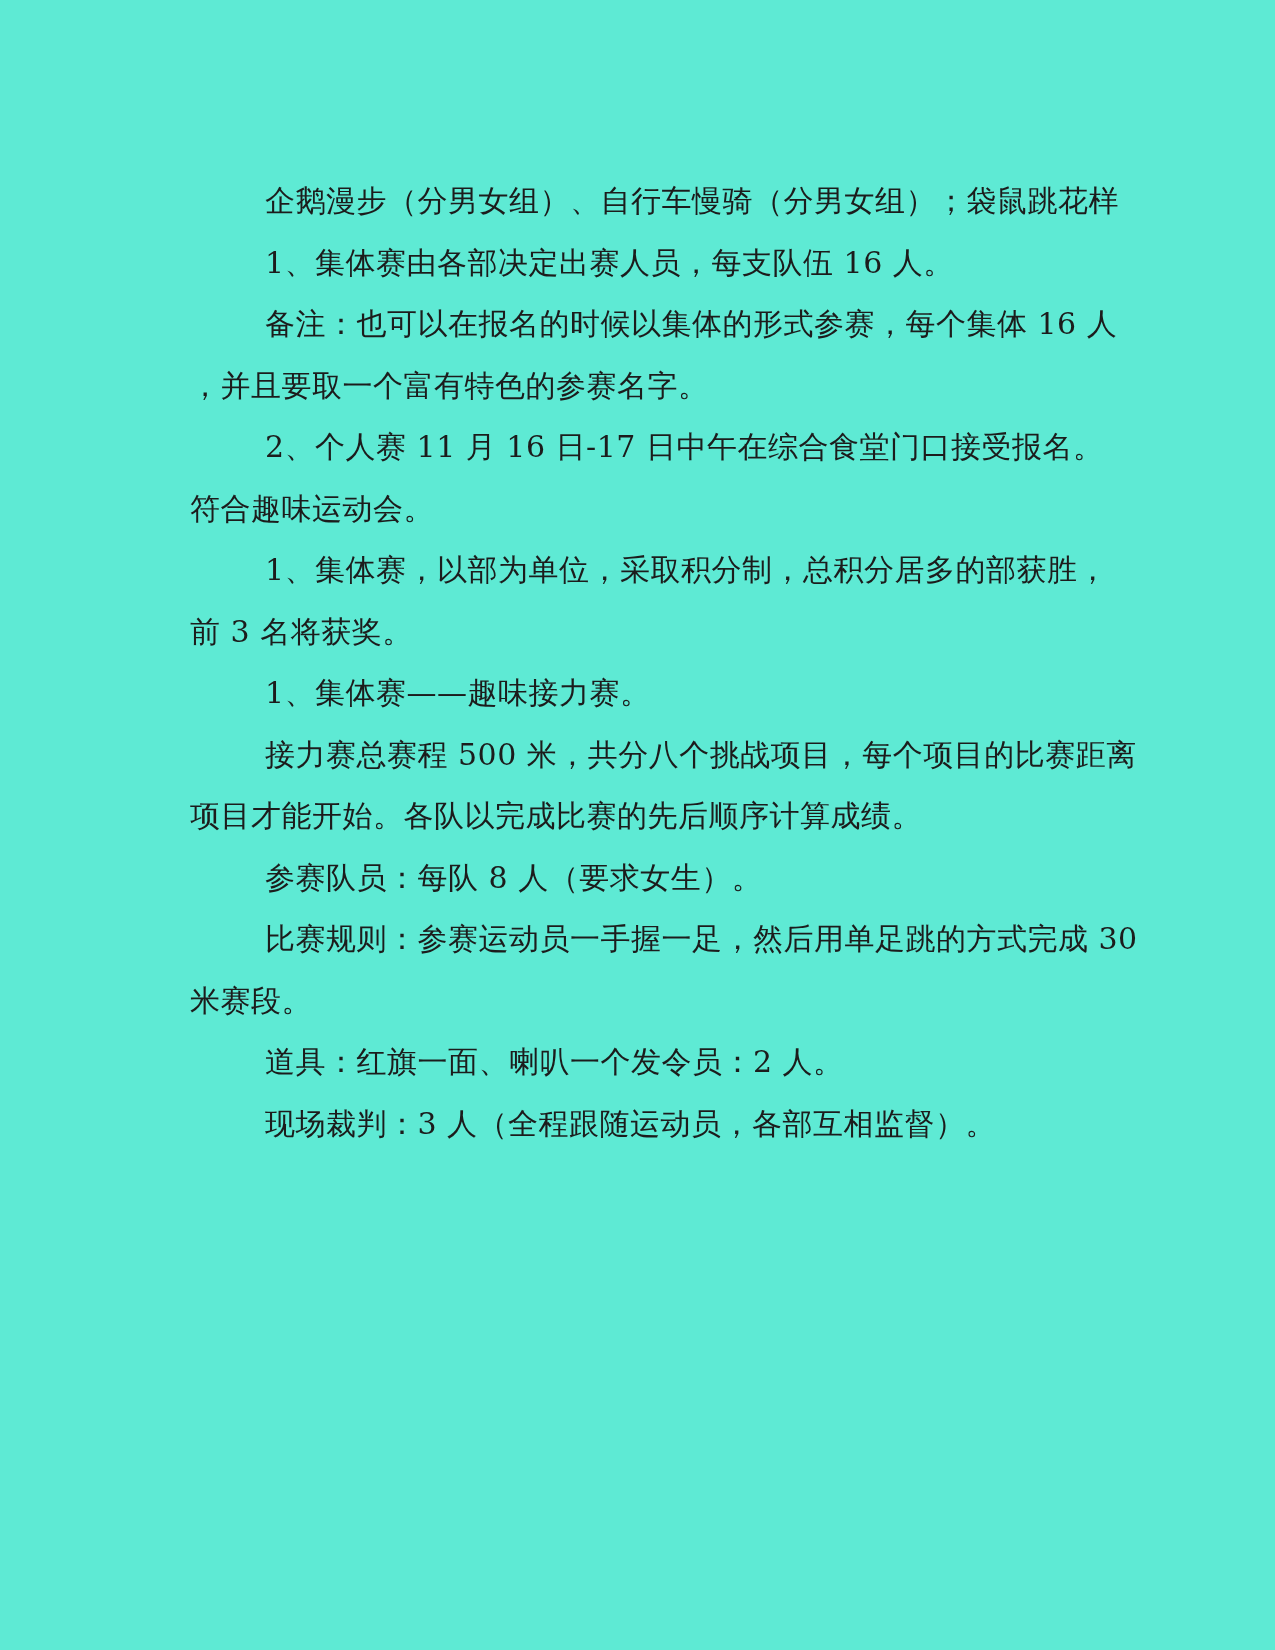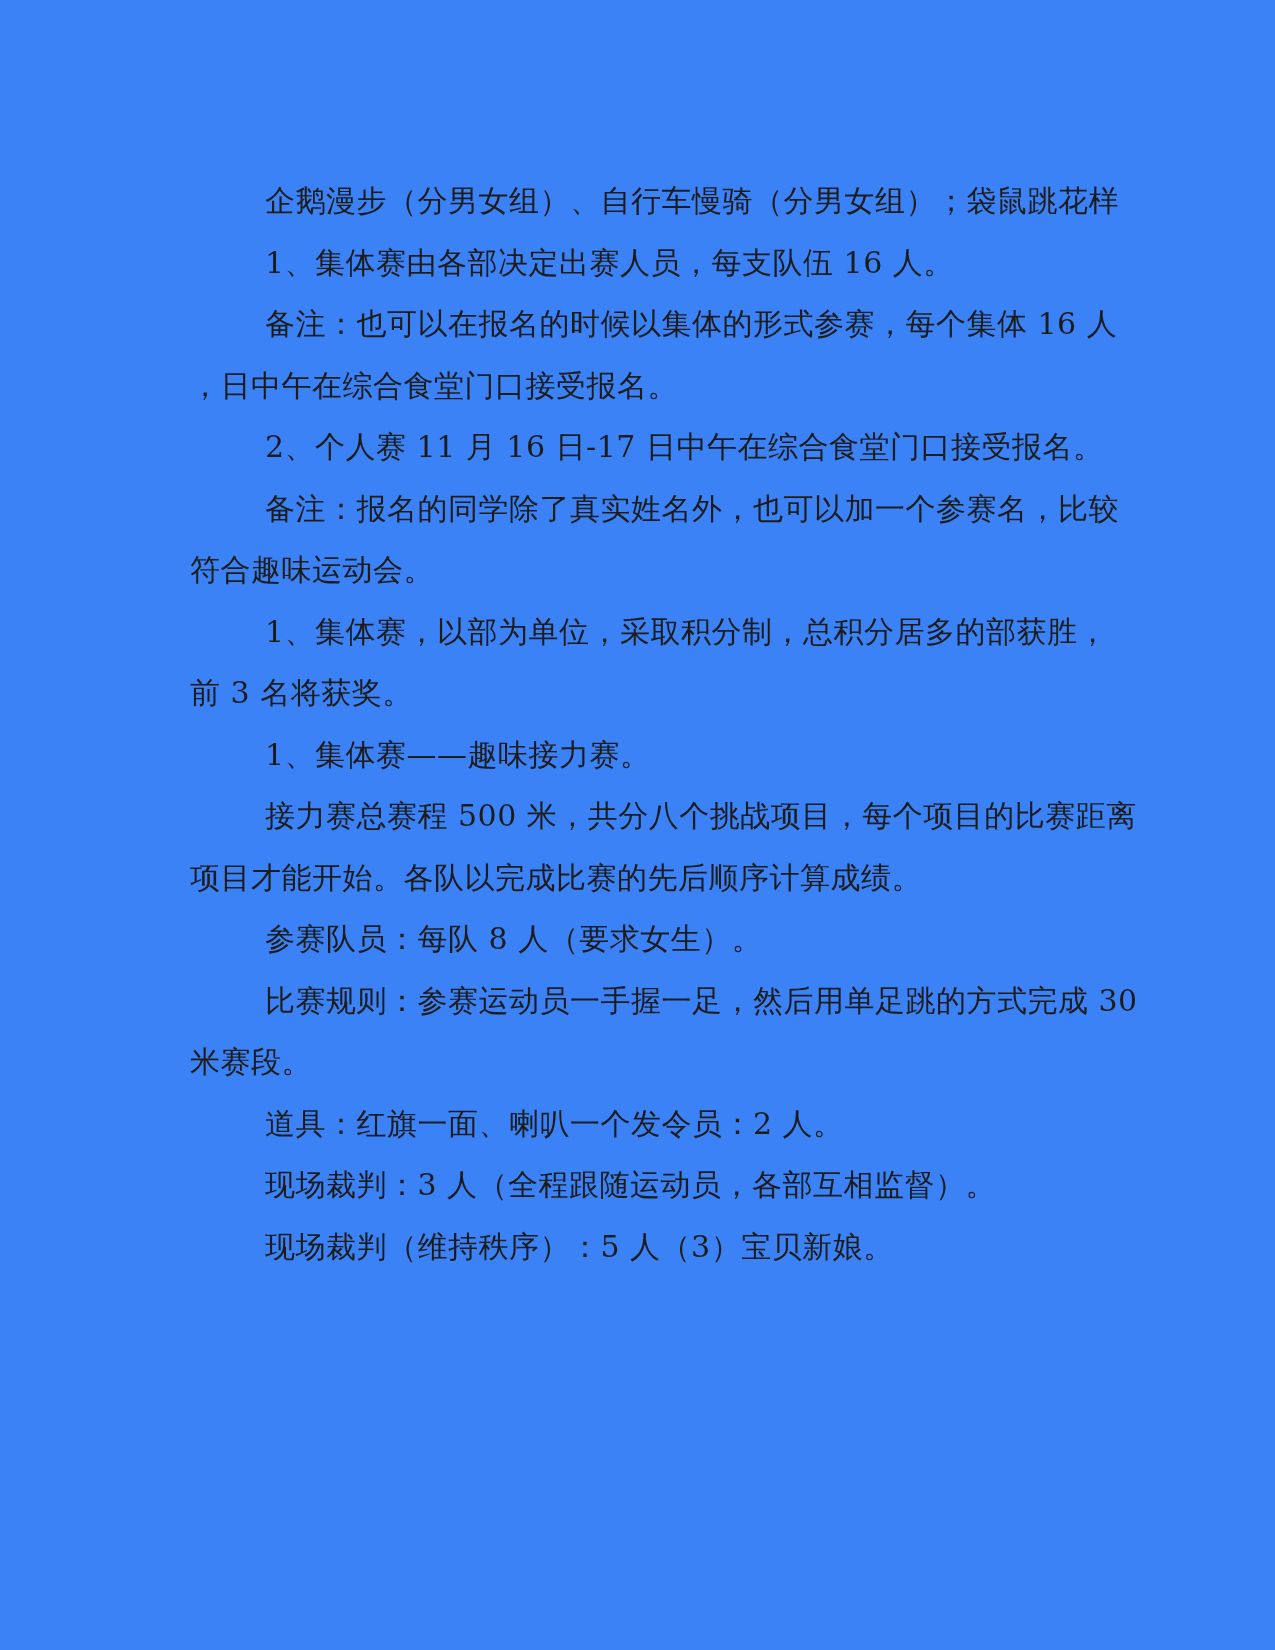--- a/index.html
+++ b/index.html
@@ -30,34 +30,32 @@
     white-space: nowrap;
     font-weight: 400;
   }
   .line.indent {
     padding-left: 75px;
   }
 </style>
 </head>
 <body>
 
-<div class="page" style="background: #3b82f6; color: rgb(28, 28, 28);">
+<div class="page" style="background: #5eead4; color: rgb(28, 28, 28);">
   <div class="content">
       <div class="line indent">企鹅漫步（分男女组）、自行车慢骑（分男女组）；袋鼠跳花样</div>
       <div class="line indent">1、集体赛由各部决定出赛人员，每支队伍 16 人。</div>
       <div class="line indent">备注：也可以在报名的时候以集体的形式参赛，每个集体 16 人</div>
-      <div class="line">，日中午在综合食堂门口接受报名。</div>
+      <div class="line">，并且要取一个富有特色的参赛名字。</div>
       <div class="line indent">2、个人赛 11 月 16 日-17 日中午在综合食堂门口接受报名。</div>
-      <div class="line indent">备注：报名的同学除了真实姓名外，也可以加一个参赛名，比较</div>
       <div class="line">符合趣味运动会。</div>
       <div class="line indent">1、集体赛，以部为单位，采取积分制，总积分居多的部获胜，</div>
       <div class="line">前 3 名将获奖。</div>
       <div class="line indent">1、集体赛——趣味接力赛。</div>
       <div class="line indent">接力赛总赛程 500 米，共分八个挑战项目，每个项目的比赛距离</div>
       <div class="line">项目才能开始。各队以完成比赛的先后顺序计算成绩。</div>
       <div class="line indent">参赛队员：每队 8 人（要求女生）。</div>
       <div class="line indent">比赛规则：参赛运动员一手握一足，然后用单足跳的方式完成 30</div>
       <div class="line">米赛段。</div>
       <div class="line indent">道具：红旗一面、喇叭一个发令员：2 人。</div>
       <div class="line indent">现场裁判：3 人（全程跟随运动员，各部互相监督）。</div>
-      <div class="line indent">现场裁判（维持秩序）：5 人（3）宝贝新娘。</div>
     </div>
 </div>
 
 </body></html>

